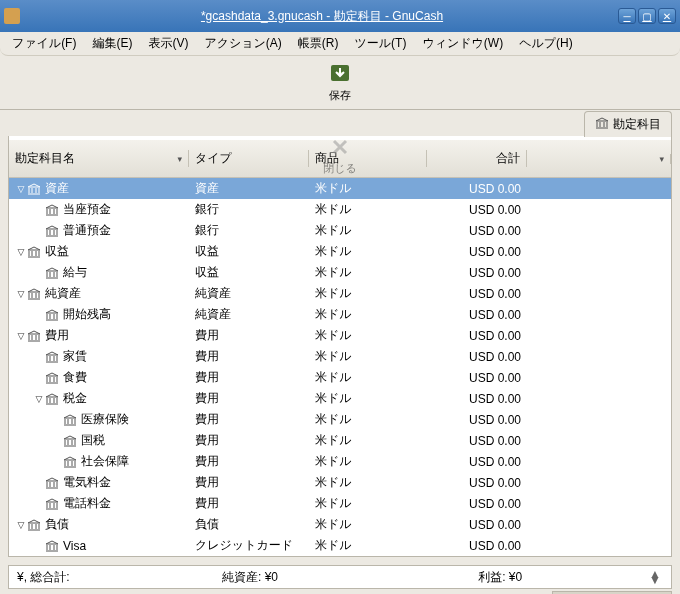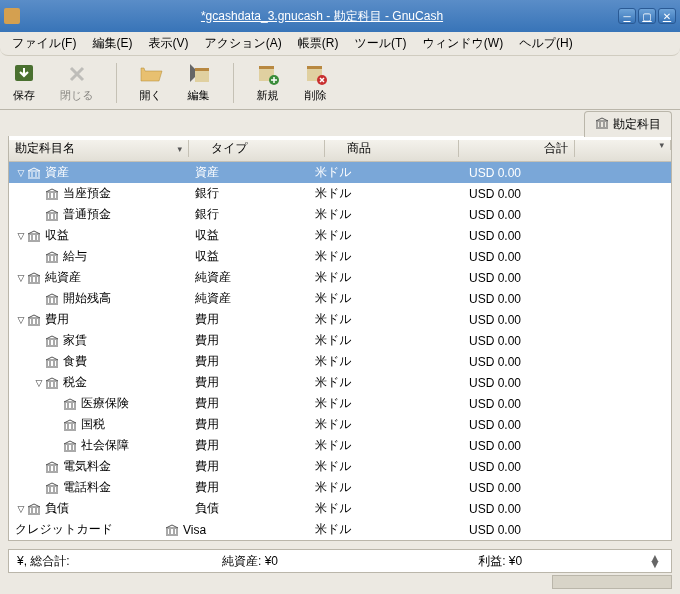--- a/index.html
+++ b/index.html
@@ -7,34 +7,34 @@
 
 .titlebar { height: 20px; background: linear-gradient(#5a8dc8, #3874b8); display: flex; align-items: center; padding: 16px 4px; color: #fff; text-decoration: underline; }
 .titlebar .ticon { width: 16px; height: 16px; background: #d4a050; border-radius: 2px; margin-right: 6px; }
 .titlebar .title { flex: 1; text-align: center; font-size: 12px; }
 .winbtns { display: flex; gap: 2px; }
 .winbtn { width: 18px; height: 16px; background: linear-gradient(#6ea3d8,#3874b8); border: 1px solid #2a5a95; border-radius: 3px; display: flex; align-items: center; justify-content: center; color: #fff; font-size: 10px; cursor: pointer; }
 
 .menubar { height: 24px; background: #ece9e2; display: flex; align-items: center; padding: 0 4px; border-bottom: 1px solid #d0ccc0; border-radius: 8px; }
 .menuitem { padding: 3px 8px; cursor: pointer; }
 
-.toolbar { height: 54px; background: #ece9e2; display: flex; align-items: center; padding: 4px 8px; gap: 16px; border-bottom: 1px solid #bab6aa; }
+.toolbar { height: 54px; background: #ece9e2; display: flex; align-items: center; padding: 4px 0; gap: 28px; border-bottom: 1px solid #bab6aa; flex-direction: column; }
 .tbtn { display: flex; flex-direction: column; align-items: center; gap: 2px; cursor: pointer; padding: 2px 4px; }
 .tbtn.disabled { opacity: 0.45; }
 .tbtn .ticon2 { width: 24px; height: 24px; }
 .tbtn .tlbl { font-size: 11px; }
 .tsep { width: 1px; height: 40px; background: #c5c1b5; margin: 0 2px; }
 
 .tabrow { height: 26px; display: flex; align-items: flex-end; padding: 0 8px; background: #ece9e2; flex-direction: column; }
 .tab { display: flex; align-items: center; gap: 4px; padding: 4px 10px; background: #ece9e2; border: 1px solid #bab6aa; border-bottom: none; border-radius: 4px 4px 0 0; position: relative; top: 1px; }
 .tabrow .tabline { flex: 1; border-bottom: 1px solid #bab6aa; height: 1px; align-self: flex-end; }
 
 .content { flex: 1; margin: 0 8px 8px 8px; background: #fff; border: 1px solid #bab6aa; display: flex; flex-direction: column; border-top: none; padding-top: 4px; }
 
-.headers { height: 22px; background: linear-gradient(#f4f2ec,#e2dfd6); border-bottom: 1px solid #c5c1b5; display: flex; align-items: flex-start; gap: 16px; }
+.headers { height: 38px; background: linear-gradient(#f4f2ec,#e2dfd6); border-bottom: 1px solid #c5c1b5; display: flex; align-items: center; }
 .hcell { border-right: 1px solid #c5c1b5; display: flex; align-items: center; padding: 0 6px; font-size: 12px; cursor: pointer; }
 .hcell.name { width: 180px; justify-content: space-between; }
 .hcell.type { width: 120px; }
 .hcell.comm { width: 118px; }
 .hcell.total { width: 100px; justify-content: flex-end; }
 .hcell.rest { flex: 1; justify-content: flex-end; }
 .sorticon { font-size: 9px; color: #555; }
 
 .tree { flex: 1; overflow: auto; }
 .row { height: 21px; display: flex; align-items: center; border-bottom: 0px; }
@@ -380,29 +380,29 @@
           <span class="aicon"><svg class="bank" viewBox="0 0 14 12">
               <path d="M1 4 L7 1 L13 4 Z M2 5 L2 10 M5 5 L5 10 M9 5 L9 10 M12 5 L12 10 M1 11 L13 11"></path>
             </svg></span>
           <span>負債</span>
         </div>
         <div class="cell type">負債</div>
         <div class="cell comm">米ドル</div>
         <div class="cell total">USD 0.00</div>
       </div>
       <div class="row">
+        <div class="cell name">
+          <span class="indent" style="width: 18px;"></span>
+          <span class="exp"></span>
+          <span class="aicon"><svg class="bank" viewBox="0 0 14 12">
+              <path d="M1 4 L7 1 L13 4 Z M2 5 L2 10 M5 5 L5 10 M9 5 L9 10 M12 5 L12 10 M1 11 L13 11"></path>
+            </svg></span>
+          <span>Visa</span>
+        </div>
         <div class="cell type">クレジットカード</div>
-        <div class="cell name">
-          <span class="indent" style="width: 18px;"></span>
-          <span class="exp"></span>
-          <span class="aicon"><svg class="bank" viewBox="0 0 14 12">
-              <path d="M1 4 L7 1 L13 4 Z M2 5 L2 10 M5 5 L5 10 M9 5 L9 10 M12 5 L12 10 M1 11 L13 11"></path>
-            </svg></span>
-          <span>Visa</span>
-        </div>
         <div class="cell comm">米ドル</div>
         <div class="cell total">USD 0.00</div>
       </div>
     </div>
 </div>
 
 <div class="statusbar">
   <div class="summary">
     <div class="s1">¥, 総合計:</div>
     <div class="s2">純資産: ¥0</div>

